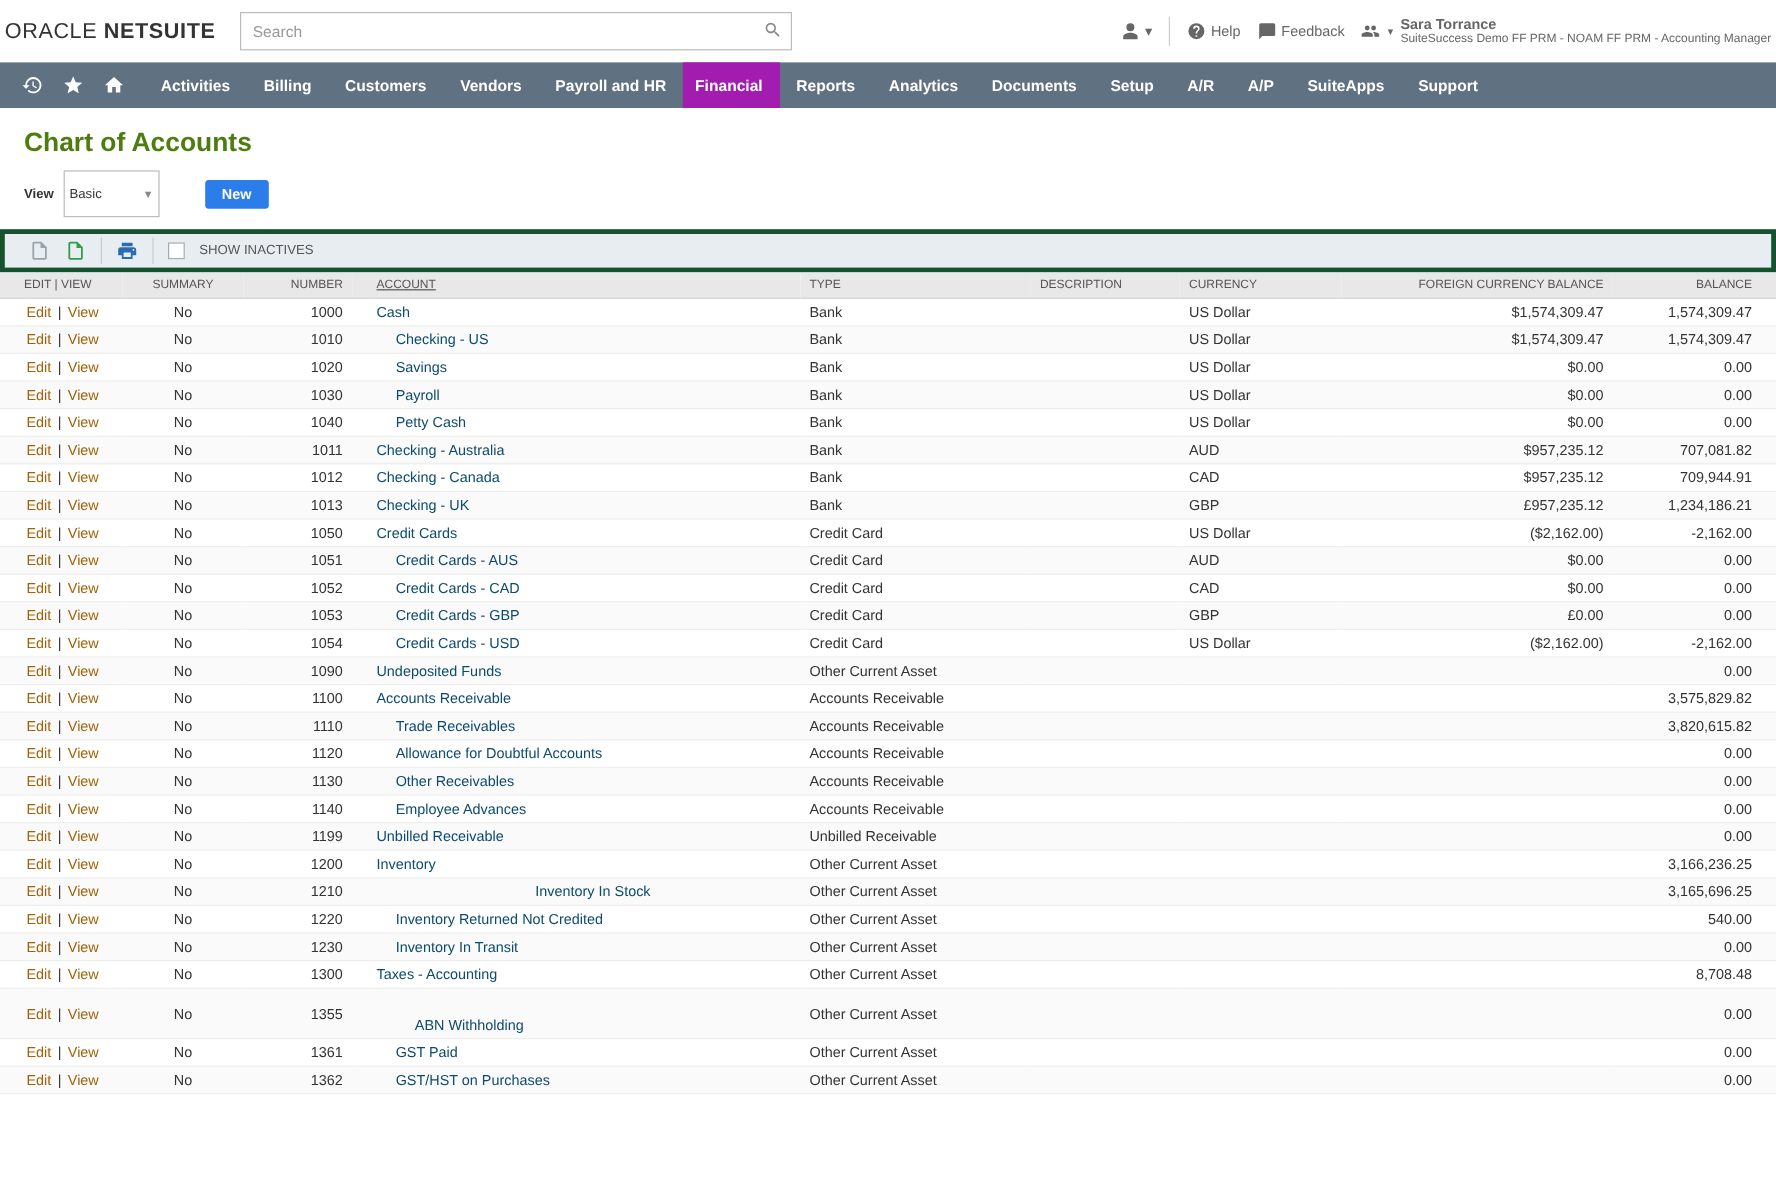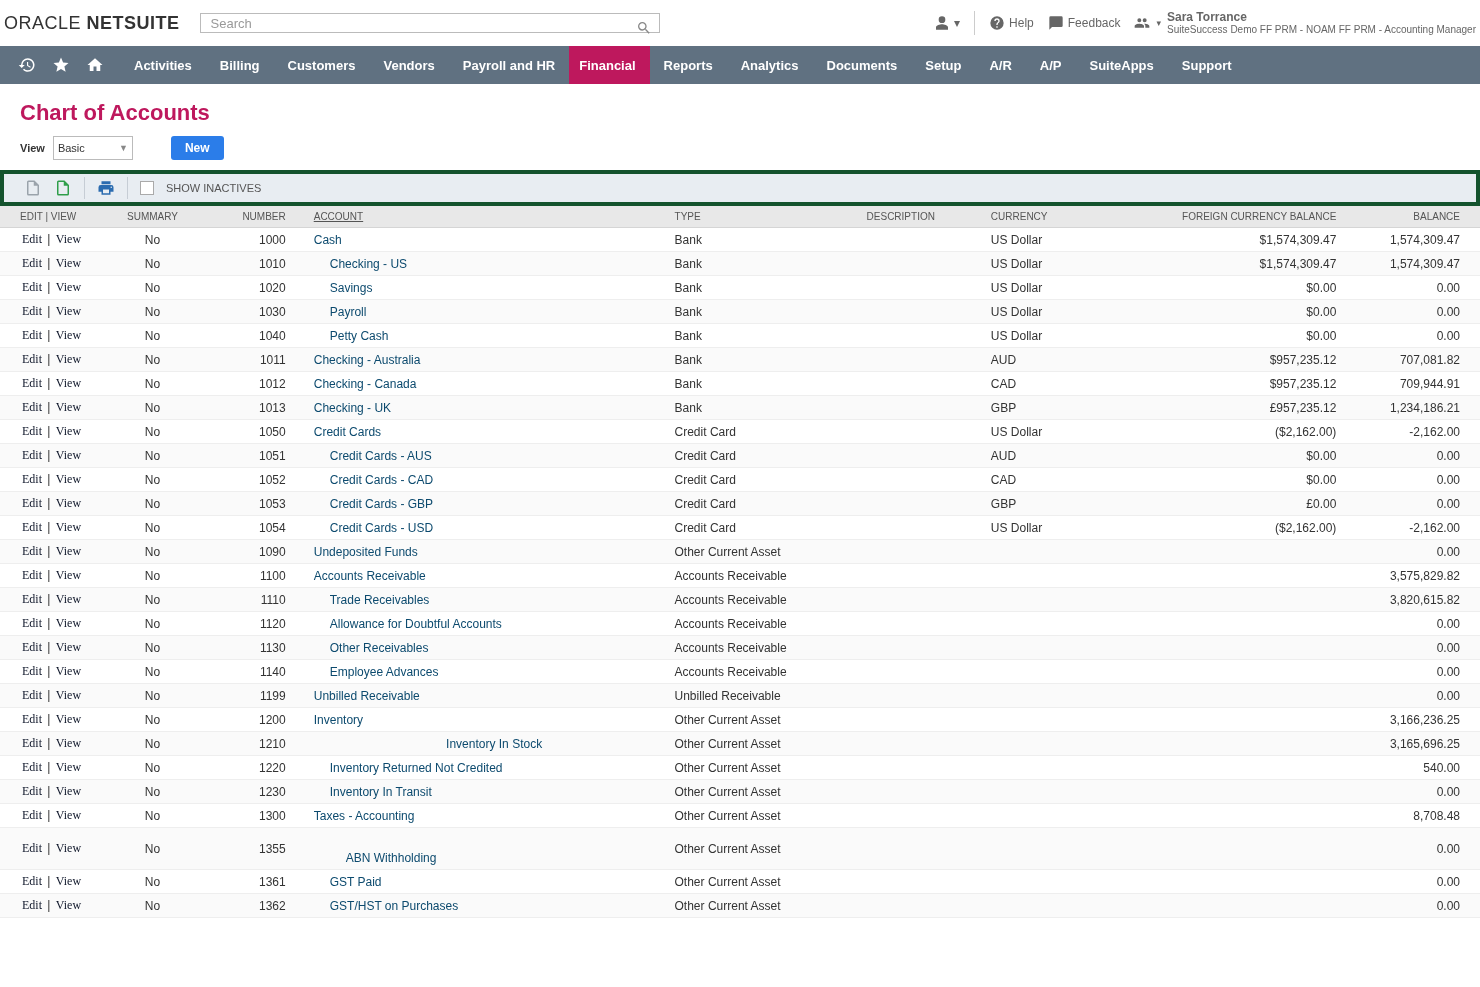--- a/index.html
+++ b/index.html
@@ -2,58 +2,58 @@
 <html><head>
 <meta charset="utf-8">
 <style>
 * { box-sizing: border-box; margin: 0; padding: 0; }
 body { font-family: Arial, Helvetica, sans-serif; font-size: 12px; color: #333; background: #fff; }
 
 .topbar { display: flex; align-items: center; padding: 10px 4px; gap: 20px; }
 .logo { font-size: 18px; font-weight: 400; letter-spacing: 0.5px; color: #333; white-space: nowrap; }
 .logo b { font-weight: 700; }
 .search-wrap { flex: 0 0 460px; position: relative; }
-.search-input { width: 100%; height: 20px; border: 1px solid #bbb; padding: 0 30px 0 10px; font-size: 13px; color: #a16207; }
+.search-input { width: 100%; height: 32px; border: 1px solid #bbb; padding: 0 30px 0 10px; font-size: 13px; color: #a16207; }
 .search-input::placeholder { color: #999; }
 .search-icon { position: absolute; right: 8px; top: 7px; width: 16px; height: 16px; fill: #888; }
 .topbar-spacer { flex: 1; }
 .topbar-icons { display: flex; align-items: center; gap: 14px; font-size: 12px; color: #666; }
 .topbar-icons .icon-btn { display: flex; align-items: center; gap: 4px; cursor: pointer; }
 .topbar-icons svg { width: 16px; height: 16px; fill: #666; }
 .divider-v { width: 1px; height: 24px; background: #ccc; }
 .user-block { display: flex; align-items: center; gap: 6px; }
 .user-text { line-height: 1.2; }
 .user-name { font-weight: 700; font-size: 12px; }
 .user-sub { font-size: 10px; color: #666; }
 
 .mainnav { background: #607181; display: flex; align-items: center; height: 38px; padding: 0 18px; gap: 0; }
 .mainnav .nav-icon { color: #fff; fill: #fff; width: 18px; height: 18px; margin-right: 16px; cursor: pointer; }
 .mainnav .nav-item { color: #fff; font-size: 13px; font-weight: 700; padding: 0 14px; height: 38px; display: flex; align-items: center; cursor: pointer; }
-.mainnav .nav-item.active { background: #be185d; padding-left: 10px; }
+.mainnav .nav-item.active { background: #a21caf; padding-left: 10px; }
 
 .page-content { padding: 10px 20px 0 20px; }
-.page-title { font-size: 22px; font-weight: 700; color: #be185d; margin: 6px 0 10px 0; }
+.page-title { font-size: 22px; font-weight: 700; color: #4d7c0f; margin: 6px 0 10px 0; }
 .view-row { display: flex; align-items: center; gap: 8px; margin-bottom: 10px; }
 .view-label { font-size: 11px; font-weight: 700; }
-.view-select { border: 1px solid #bbb; height: 24px; width: 80px; padding: 0 4px; font-size: 11px; background: #fff; position: relative; display: flex; align-items: center; justify-content: space-between; cursor: pointer; }
+.view-select { border: 1px solid #bbb; height: 39px; width: 80px; padding: 0 4px; font-size: 11px; background: #fff; position: relative; display: flex; align-items: center; justify-content: space-between; cursor: pointer; }
 .btn-new { background: #2b7de9; color: #fff; border: none; padding: 5px 14px; font-size: 12px; font-weight: 700; border-radius: 3px; cursor: pointer; margin-left: 30px; }
 
 .toolbar { background: #e8edf2; border: 4px solid #14532d; height: 36px; display: flex; align-items: center; padding: 0 8px; gap: 12px; margin: 8px -20px 0 -20px; padding-left: 20px; }
 .toolbar .tb-icon { width: 18px; height: 18px; cursor: pointer; }
 .toolbar .tb-sep { width: 1px; height: 22px; background: #c6cdd5; }
 .toolbar .checkbox { width: 14px; height: 14px; border: 1px solid #aaa; background: #fff; cursor: pointer; }
 .toolbar .tb-label { font-size: 11px; color: #555; font-weight: 400; }
 
 .grid { width: 100%; border-collapse: collapse; margin: 0 -20px; width: calc(100% + 40px); }
 .grid th { background: #e8e8e8; border-bottom: 1px solid #d5d5d5; font-size: 10px; font-weight: 400; color: #555; text-align: left; padding: 5px 8px; text-transform: uppercase; }
 .grid th.r, .grid td.r { text-align: right; }
 .grid th.c, .grid td.c { text-align: center; }
 .grid td { padding: 4px 8px; font-size: 12px; border-bottom: 1px solid #eee; color: #333; }
 .grid tr:nth-child(even) td { background: #fafafa; }
-.grid td.link a, .grid td .ev { color: #0f172a; cursor: pointer; font-family: Liberation Serif, serif; }
+.grid td.link a, .grid td .ev { color: #a16207; cursor: pointer; }
 .grid td .ev { margin: 0 2px; }
 .grid td.account a { color: #0c4a6e; }
 .indent-1 { padding-left: 16px; display: inline-block; }
 .indent-2 { padding-left: 32px; display: inline-block; margin-top: 19px; }
 .grid th:first-child, .grid td:first-child { padding-left: 20px; }
 .grid th:last-child, .grid td:last-child { padding-right: 20px; }
 </style>
 </head>
 <body>
 

